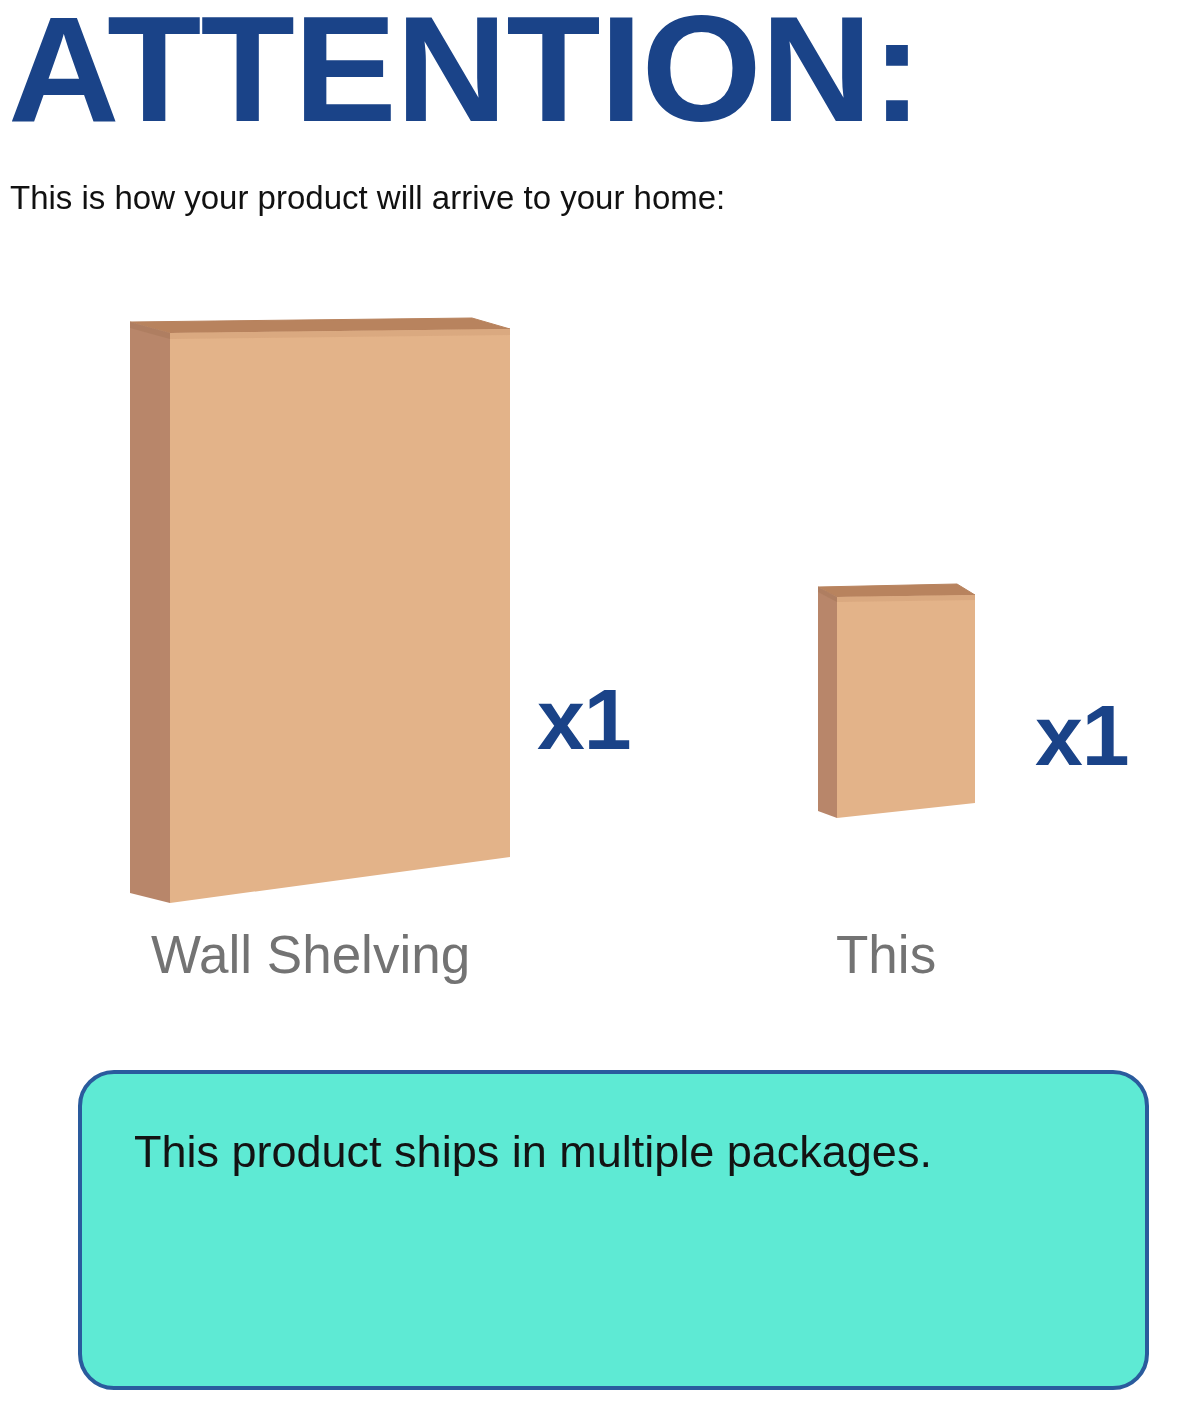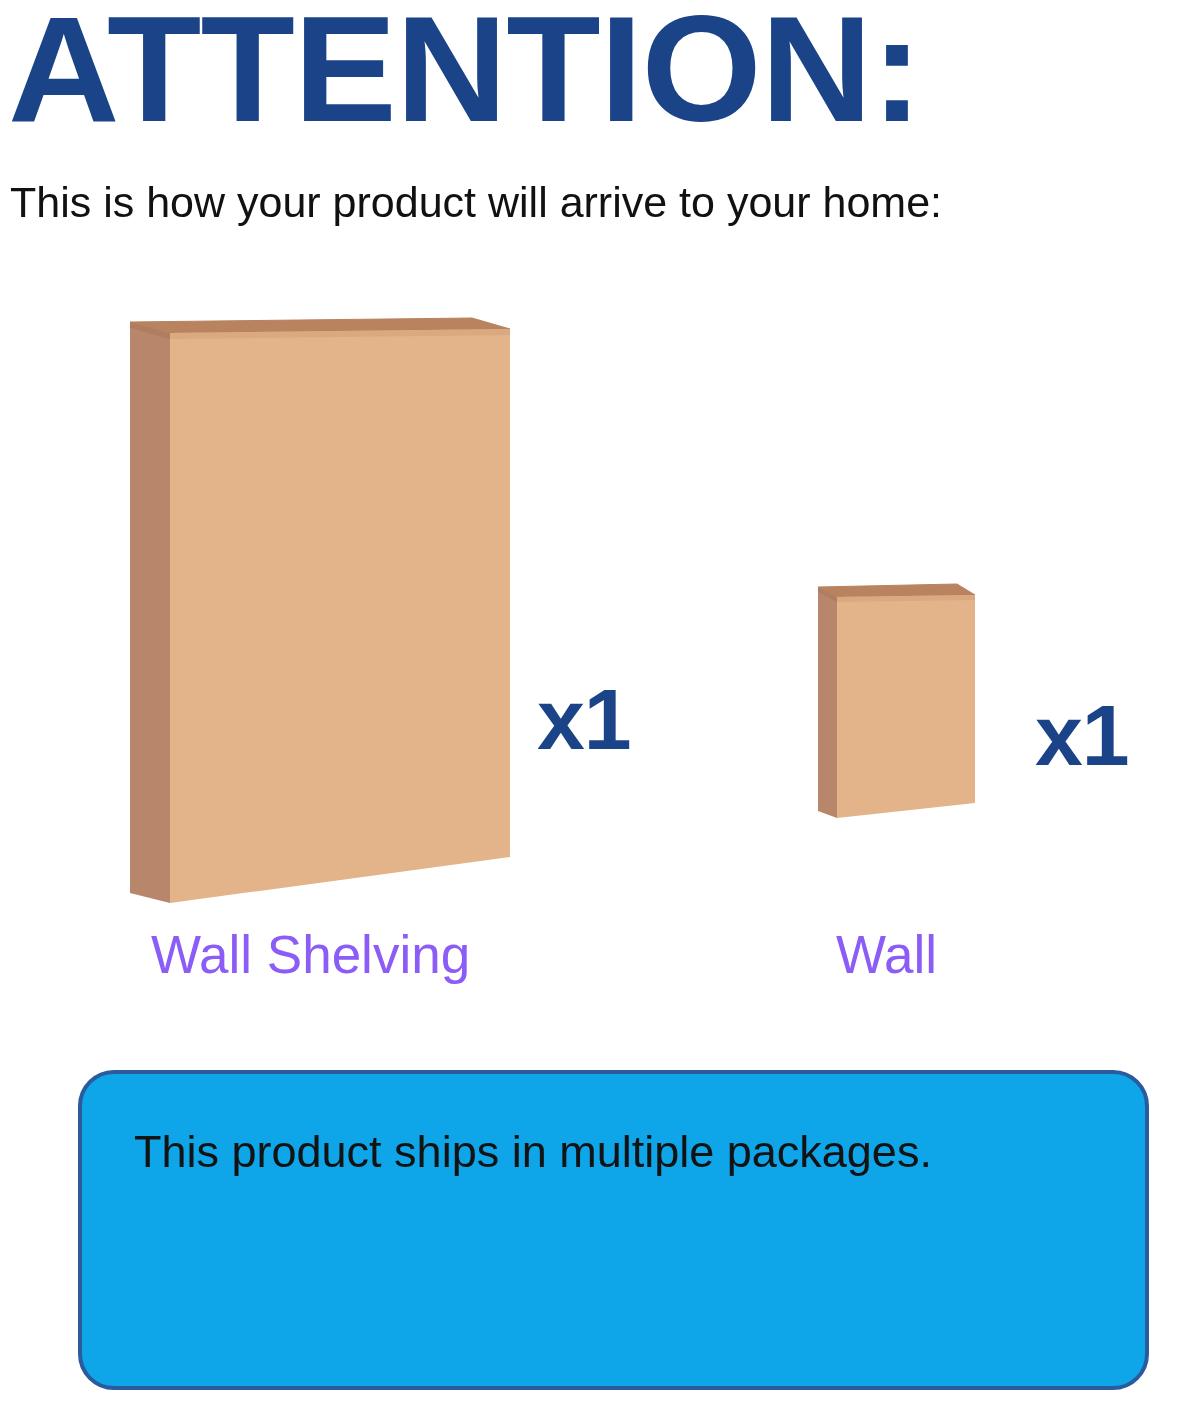--- a/index.html
+++ b/index.html
@@ -28,21 +28,21 @@
     color: #1A4388;
     white-space: nowrap;
     transform: scaleX(1.03);
     transform-origin: left top;
   }
 
   #subtitle {
     position: absolute;
     left: 10px;
     top: 181px;
-    font-size: 43px;
+    font-size: 33px;
     line-height: 1;
     font-weight: normal;
     color: #111111;
     white-space: nowrap;
   }
 
   
   #boxes-area {
     position: absolute;
     left: 0;
@@ -69,38 +69,38 @@
     letter-spacing: -1px;
   }
   #big-count { left: 537px; top: 676px; }
   #small-count { left: 1035px; top: 692px; }
 
   .package-name {
     position: absolute;
     font-size: 53px;
     line-height: 1;
     font-weight: normal;
-    color: #8b5cf6;
+    color: #737373;
     white-space: nowrap;
     text-align: right;
   }
   #big-name { left: 151px; top: 928px; }
   #small-name { left: 836px; top: 928px; }
 
   
   #notice-box {
     position: absolute;
     left: 78px;
     top: 1070px;
     width: 1071px;
     height: 320px;
     box-sizing: border-box;
     border: 4px solid #2A5B9D;
     border-radius: 36px;
-    background: #0ea5e9;
+    background: #5eead4;
   }
   #notice-text {
     position: absolute;
     left: 52px;
     top: 38px;
     width: 985px;
     font-size: 45px;
     line-height: 80px;
     color: #131313;
   }
@@ -138,20 +138,20 @@
     <polygon points="13,12 32,22 32,243 13,236" fill="#B8866A"></polygon>
 
     <polygon points="32,22 170,20 170,228 32,243" fill="#E3B389"></polygon>
 
     <polygon points="32,22 170,20 170,25 32,27" fill="#D3A179" opacity="0.55"></polygon>
     <polygon points="13,12 32,22 32,27 13,17" fill="#A9795C" opacity="0.6"></polygon>
   </svg>
 
   <div id="small-count" class="count-label">x1</div>
 
-  <div id="small-name" class="package-name">Wall</div>
+  <div id="small-name" class="package-name">This</div>
 </div>
 
 <div id="notice-box">
   <div id="notice-text">
     <span class="nline">This product ships in multiple packages.</span>
   </div>
 </div>
 
 </body></html>

